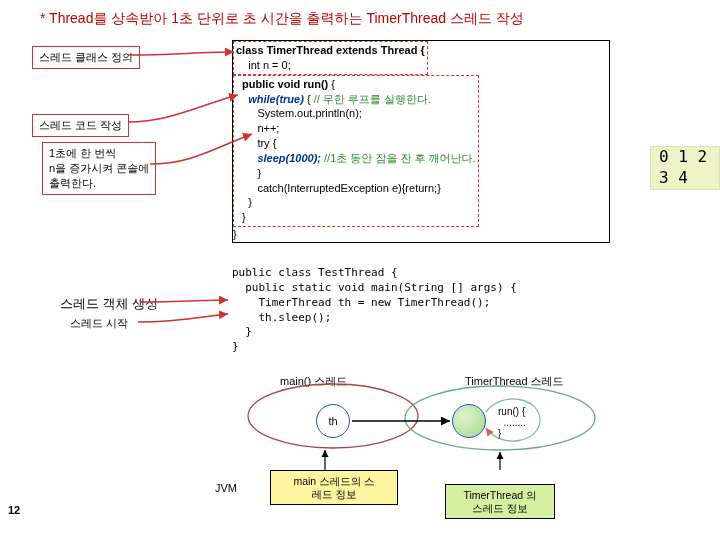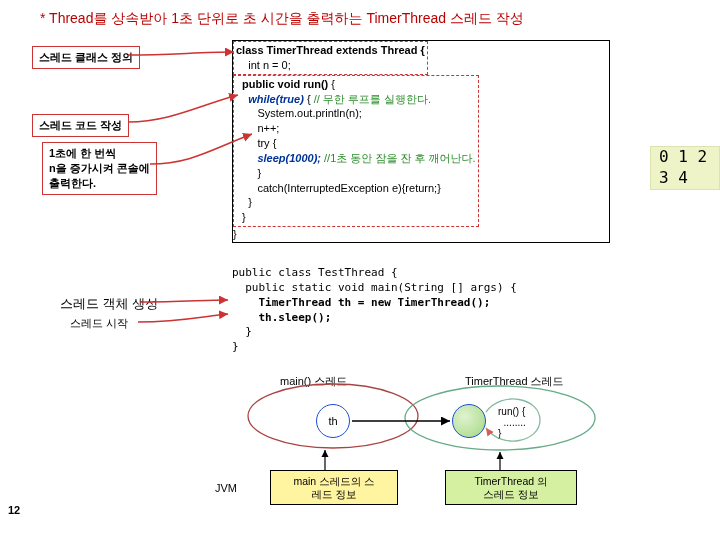--- a/index.html
+++ b/index.html
@@ -1,26 +1,26 @@
 <!DOCTYPE html>
 <html><head>
 <meta charset="utf-8">
 <style>
   * { box-sizing: border-box; margin: 0; padding: 0; }
   body { width: 720px; height: 540px; background: #fff; font-family: sans-serif; position: relative; font-size: 11px; }
   .title { color: #b00; font-size: 14px; position: absolute; top: 10px; left: 40px; }
-  .labelbox { border: 1px solid #c33; padding: 3px 6px; background: #fff; font-size: 11px; color: #000; position: absolute; font-weight: bold; }
+  .labelbox { border: 1px solid #c33; padding: 3px 6px; background: #fff; font-size: 11px; color: #000; position: absolute; }
   .codebox { border: 1.5px solid #000; background: #fff; font-family: Liberation Sans, sans-serif; font-size: 11px; line-height: 1.35; position: absolute; white-space: pre; }
   .clsdef { border: 1px dashed #c33; padding: 1px 2px; display: inline-block; }
   .runbody { border: 1px dashed #c33; padding: 1px 2px; display: inline-block; }
   .green { color: #2a8a2a; }
   .biblue { color: #003399; font-style: italic; font-weight: bold; }
   .kw { font-weight: bold; }
   .codebox2 { position: absolute; font-family: "Malgun Gothic", monospace; font-size: 11px; line-height: 1.35; white-space: pre; }
-  .boldline { font-weight: bold; }
+  .boldline { font-weight: normal; }
   .output { position: absolute; background: #eef3c8; border: 1px solid #dde3b0; padding: 0 8px; font-family: monospace; font-size: 16px; line-height: 1.3; }
   .threadname { position: absolute; font-size: 11px; }
   .ybox { position: absolute; background: #fff5a0; border: 1px solid #000; padding: 4px 6px; font-size: 10.5px; text-align: center; line-height: 1.2; }
   .gbox { position: absolute; background: #d5f0a0; border: 1px solid #000; padding: 4px 6px; font-size: 10.5px; text-align: center; line-height: 1.2; }
   .circle { position: absolute; width: 34px; height: 34px; border: 1px solid #1d4ed8; border-radius: 50%; display: flex; align-items: center; justify-content: center; font-size: 11px; background: #fff; }
   .circleG { background: radial-gradient(circle at 35% 35%, #dff3cf, #b6e09a 70%, #8ec77a); }
   .jvm { position: absolute; font-size: 11px; }
   .pagenum { position: absolute; bottom: 24px; left: 8px; font-size: 11px; font-weight: bold; }
   svg.lines { position: absolute; top: 0; left: 0; pointer-events: none; }
   .runcurly { position: absolute; font-size: 10px; line-height: 1.1; white-space: pre; }
@@ -74,21 +74,21 @@
 <span>}</span></div>
 
 <div class="circle" style="top:404px; left:316px;">th</div>
 
 <div class="circle circleG" style="top:404px; left:452px;"></div>
 
 <div class="jvm" style="top:482px; left:215px;">JVM</div>
 
 <div class="ybox" style="top:470px; left:270px; width:128px; white-space:pre-line;">main 스레드의 스
 레드 정보</div>
-<div class="gbox" style="top:470px; left:445px; width:132px; white-space:pre-line;">TimerThread 의
+<div class="gbox" style="top:484px; left:445px; width:110px; white-space:pre-line;">TimerThread 의
 스레드 정보</div>
 
 <div class="pagenum">12</div>
 
 <svg class="lines" width="720" height="540">
   <defs>
     <marker id="arr" markerWidth="8" markerHeight="8" refX="6" refY="3" orient="auto">
       <path d="M0,0 L6,3 L0,6 Z" fill="#c33"></path>
     </marker>
     <marker id="arrblk" markerWidth="8" markerHeight="8" refX="6" refY="3" orient="auto">

